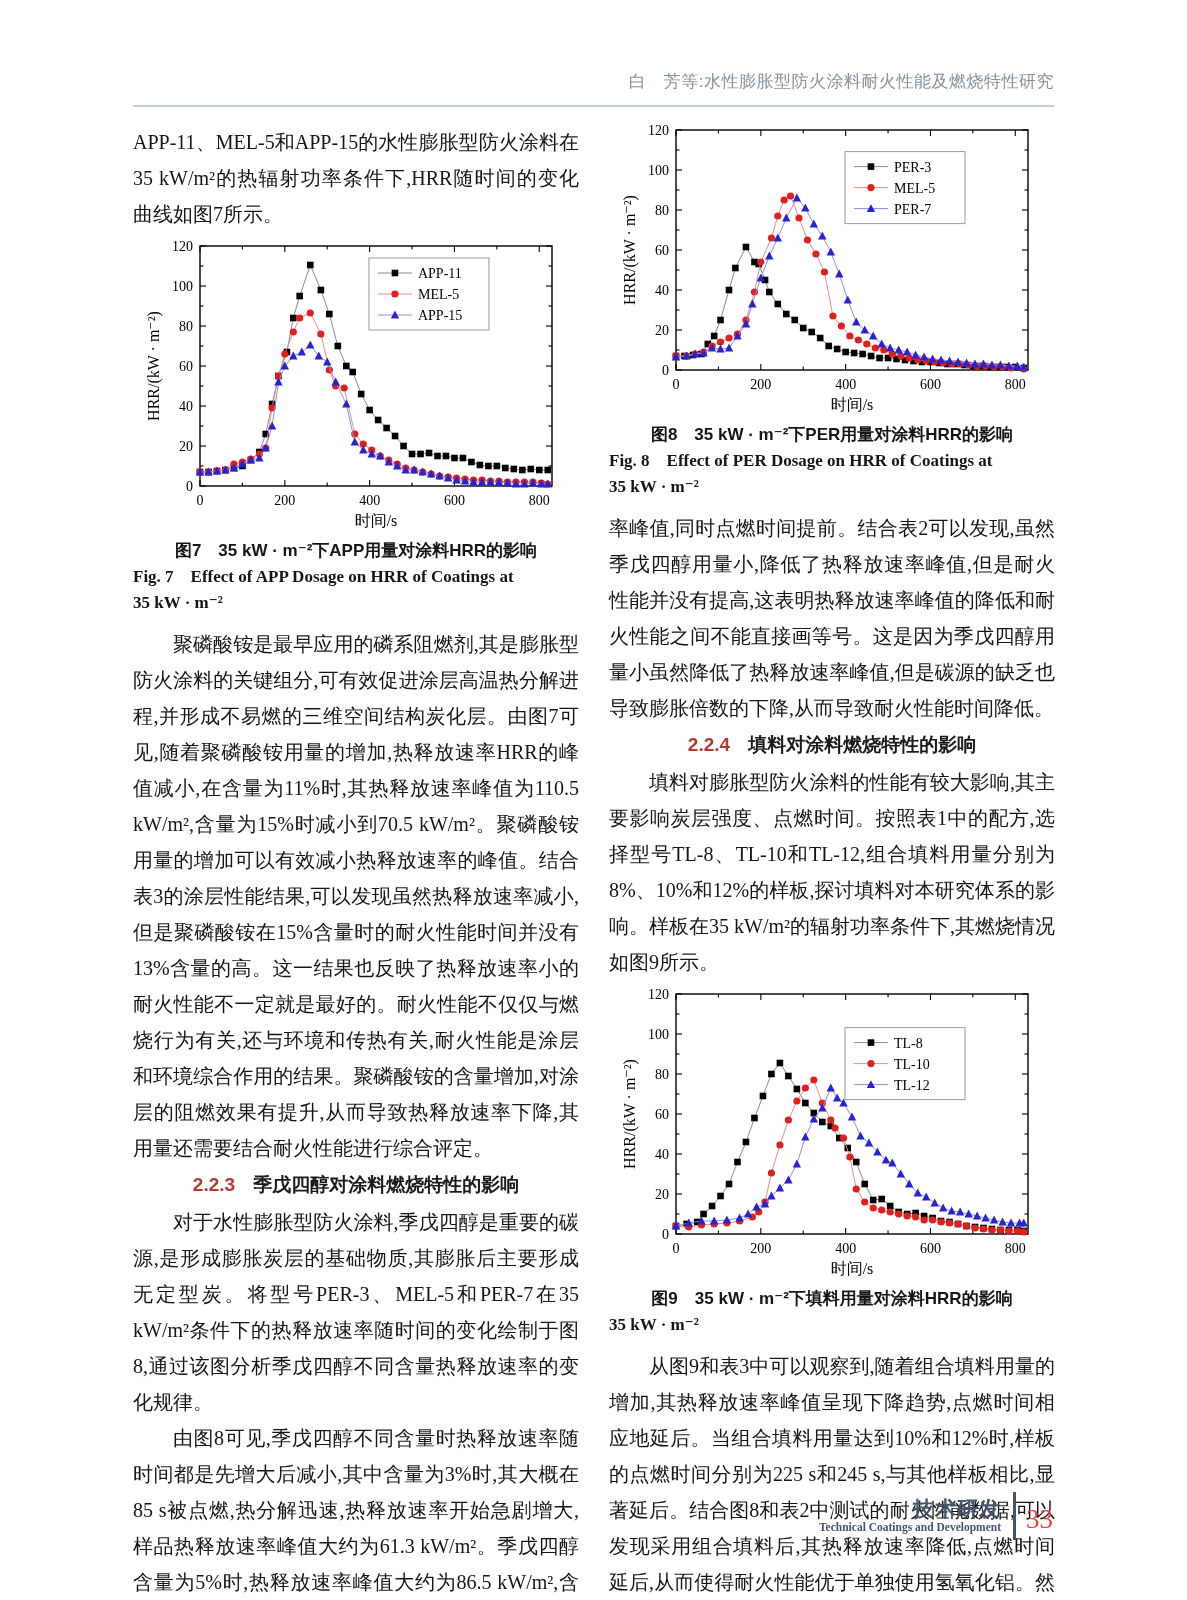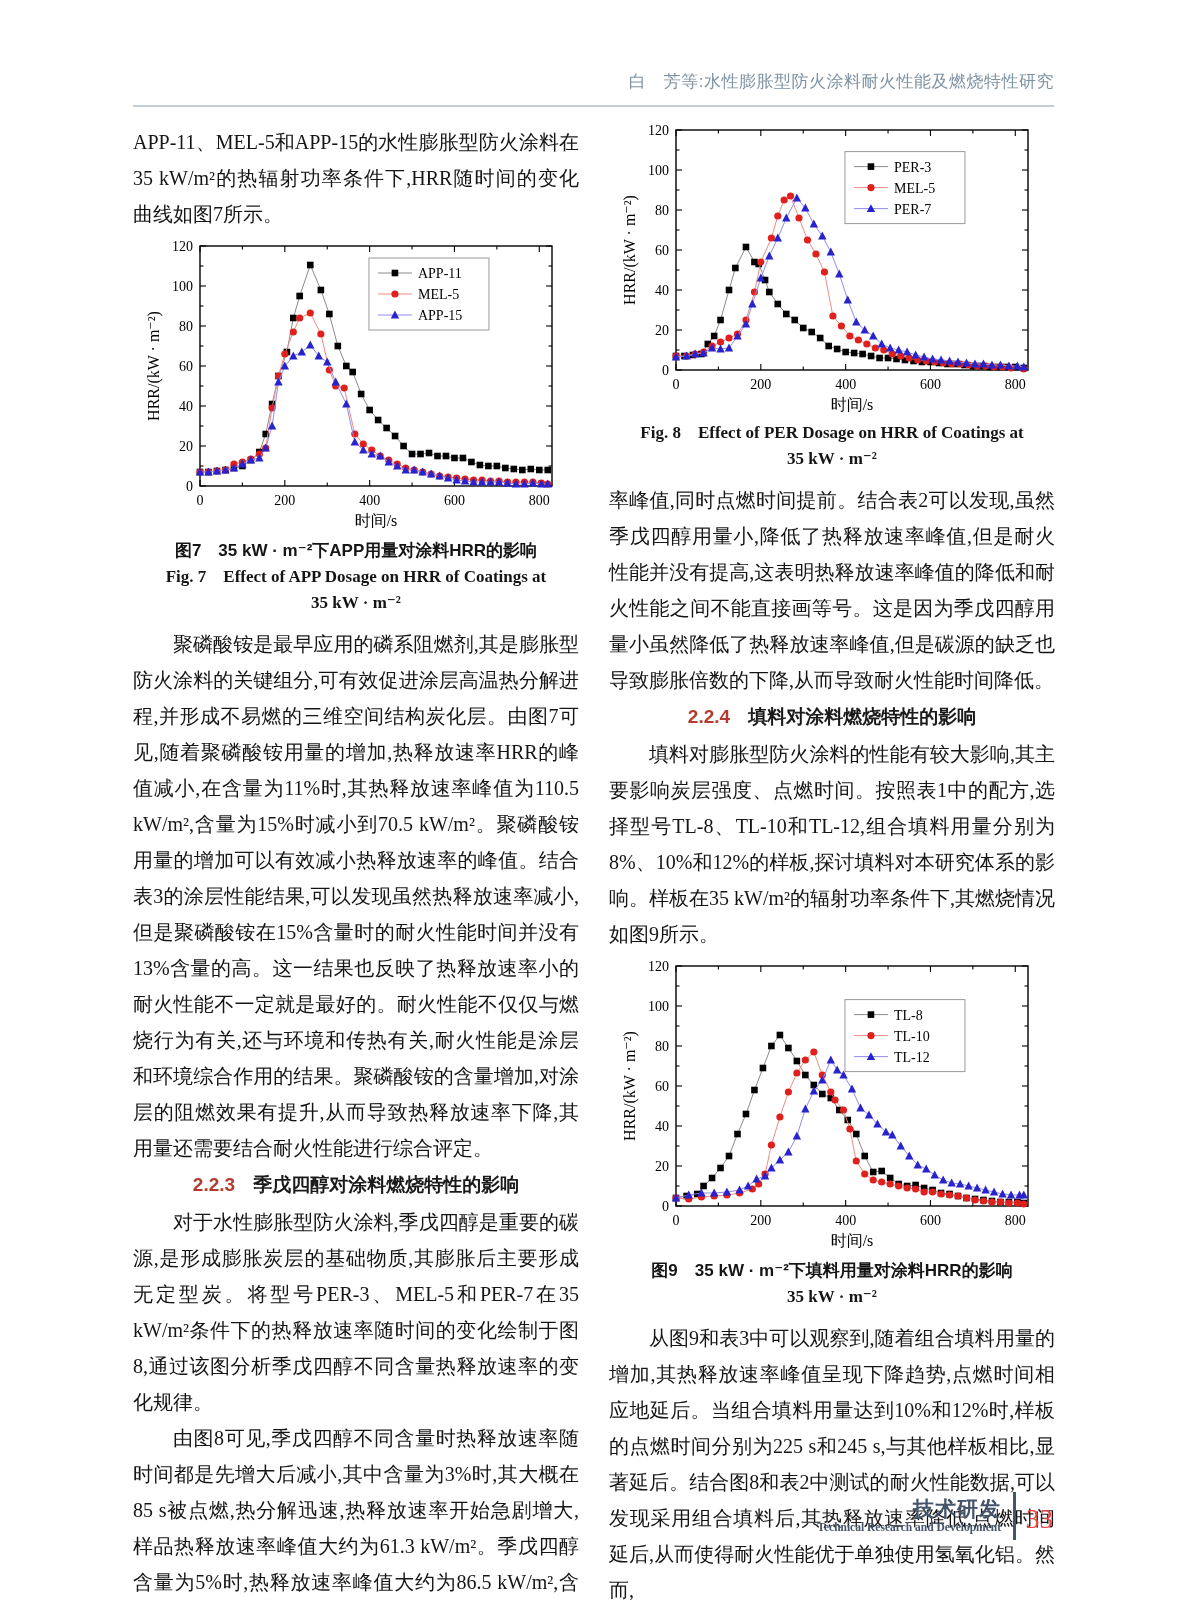--- a/index.html
+++ b/index.html
@@ -17,21 +17,21 @@
   .indent{text-indent:2em;}
   
   .sec-heading{font-family:"Liberation Sans","DejaVu Sans",sans-serif;font-size:19px;
         font-weight:600;line-height:36px;margin:1px 0 1px 0;color:#1a1a1a;text-align:center;}
   .sec-num{color:#b23b2e;margin-right:18px;font-weight:700;}
   
   .figure{margin:4px 0 2px 0;text-align:center;}
   .chart-box{width:424px;margin:0 auto;}
   .cap-zh{font-family:"Liberation Sans","DejaVu Sans",sans-serif;font-weight:700;
         font-size:17px;line-height:26px;text-align:center;margin-top:2px;}
-  .cap-en{font-weight:700;font-size:17px;line-height:26px;text-align:center;}
+  .cap-en{font-weight:700;font-size:17px;line-height:26px;text-align:left;}
   
   .footer{position:absolute;left:133px;right:134px;top:1492px;display:flex;
         justify-content:flex-end;align-items:center;}
   .footer-labels{text-align:right;line-height:1.15;}
   .footer-zh{font-family:"Liberation Sans","DejaVu Sans",sans-serif;font-weight:700;
         font-size:21px;color:#44546a;letter-spacing:1px;}
   .footer-en{font-size:11.5px;color:#44546a;font-weight:600;}
   .footer-bar{width:3px;height:48px;background:#44546a;margin:0 10px 0 12px;}
   .footer-page{font-size:27px;color:#ef4444;padding-top:6px;}
 </style>
@@ -479,20 +479,21 @@
               <rect x="247.65999999999997" y="43.3" width="6.6" height="6.6" fill="#000000"></rect>
               <text x="273.96" y="51.599999999999994" font-size="14">PER-3</text>
               <line x1="233.95999999999998" y1="67.6" x2="267.96" y2="67.6" stroke="#ef8c84" stroke-width="1"></line>
               <circle cx="250.95999999999998" cy="67.6" r="3.6" fill="#e0201d"></circle>
               <text x="273.96" y="72.6" font-size="14">MEL-5</text>
               <line x1="233.95999999999998" y1="88.6" x2="267.96" y2="88.6" stroke="#8f8cf0" stroke-width="1"></line>
               <path d="M 250.95999999999998 84.19999999999999 L 255.15999999999997 92.1 L 246.76 92.1 Z" fill="#2823cd"></path>
               <text x="273.96" y="93.6" font-size="14">PER-7</text>
             </g>
           </svg></div>
+      <div class="cap-zh">图8　35 kW · m⁻²下PER用量对涂料HRR的影响</div>
       <div class="cap-en">Fig. 8　Effect of PER Dosage on HRR of Coatings at</div>
       <div class="cap-en">35 kW · m⁻²</div>
     </div>
 
     <p class="para" style="margin-top:10px;">率峰值,同时点燃时间提前。结合表2可以发现,虽然季戊四醇用量小,降低了热释放速率峰值,但是耐火性能并没有提高,这表明热释放速率峰值的降低和耐火性能之间不能直接画等号。这是因为季戊四醇用量小虽然降低了热释放速率峰值,但是碳源的缺乏也导致膨胀倍数的下降,从而导致耐火性能时间降低。</p>
 
     <div class="sec-heading">
       <span class="sec-num">2.2.4</span><span>填料对涂料燃烧特性的影响</span>
     </div>
 
@@ -708,19 +709,19 @@
       <div class="cap-zh">图9　35 kW · m⁻²下填料用量对涂料HRR的影响</div>
       <div class="cap-en">35 kW · m⁻²</div>
     </div>
 
     <p class="para indent" style="margin-top:10px;">从图9和表3中可以观察到,随着组合填料用量的增加,其热释放速率峰值呈现下降趋势,点燃时间相应地延后。当组合填料用量达到10%和12%时,样板的点燃时间分别为225 s和245 s,与其他样板相比,显著延后。结合图8和表2中测试的耐火性能数据,可以发现采用组合填料后,其热释放速率降低,点燃时间延后,从而使得耐火性能优于单独使用氢氧化铝。然而,</p>
   </div>
 
   <div class="footer">
     <div class="footer-labels">
       <div class="footer-zh">技术研发</div>
-      <div class="footer-en">Technical Research and Development</div>
+      <div class="footer-en">Technical Coatings and Development</div>
     </div>
     <div class="footer-bar"></div>
     <div class="footer-page">33</div>
   </div>
 
 </div>
 
 </body></html>

